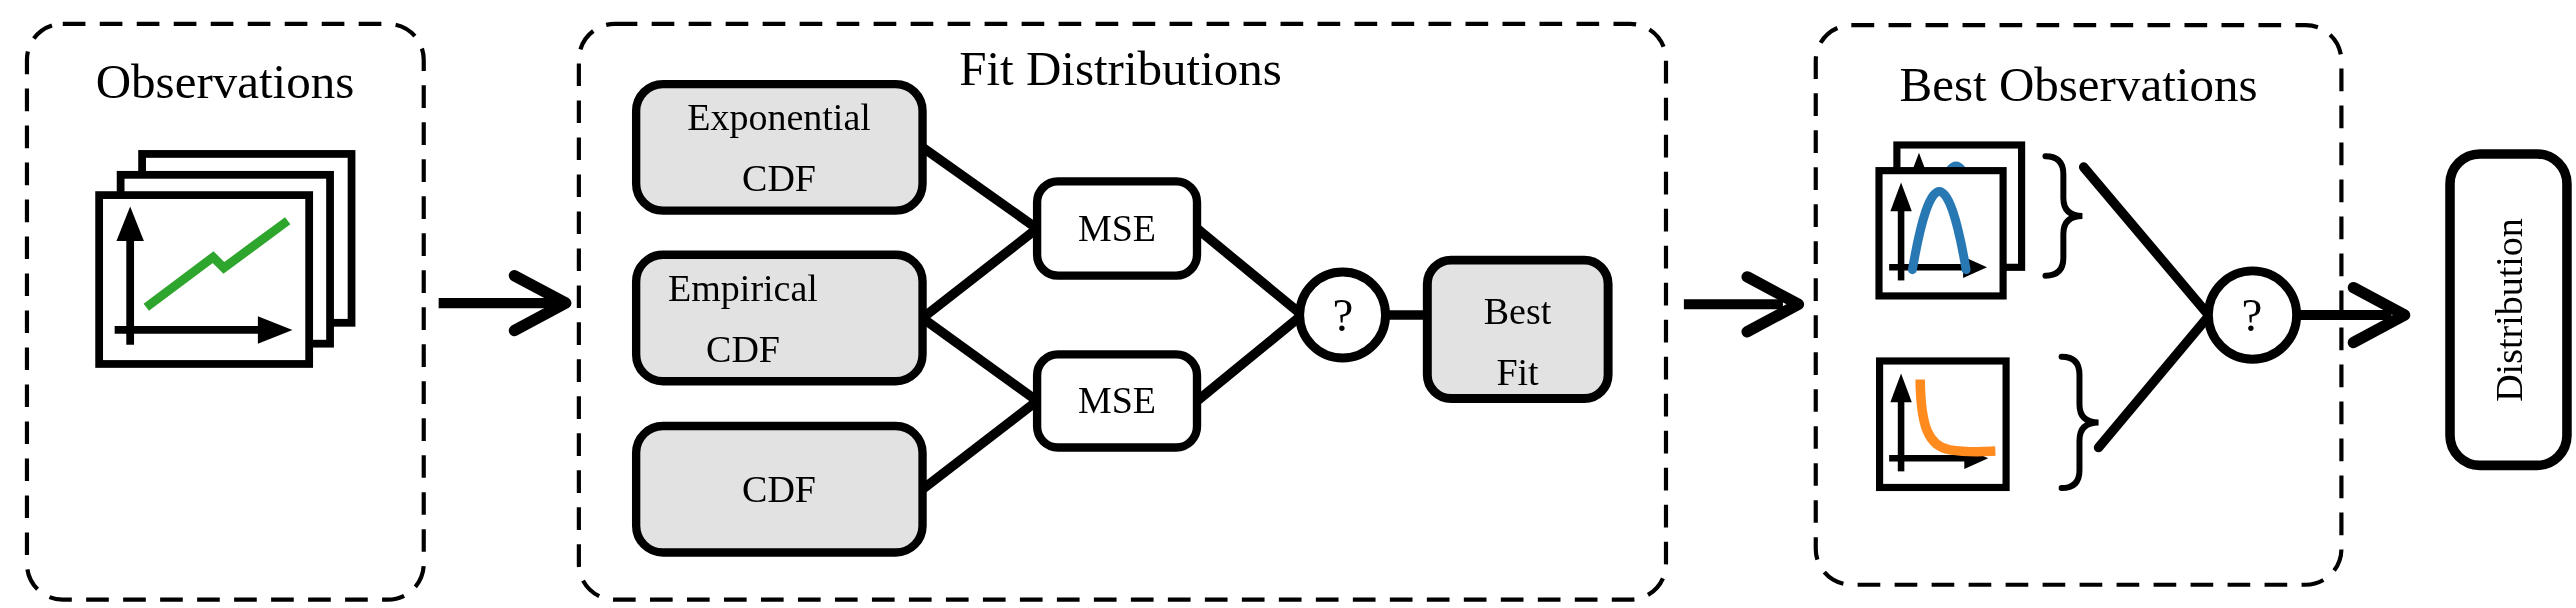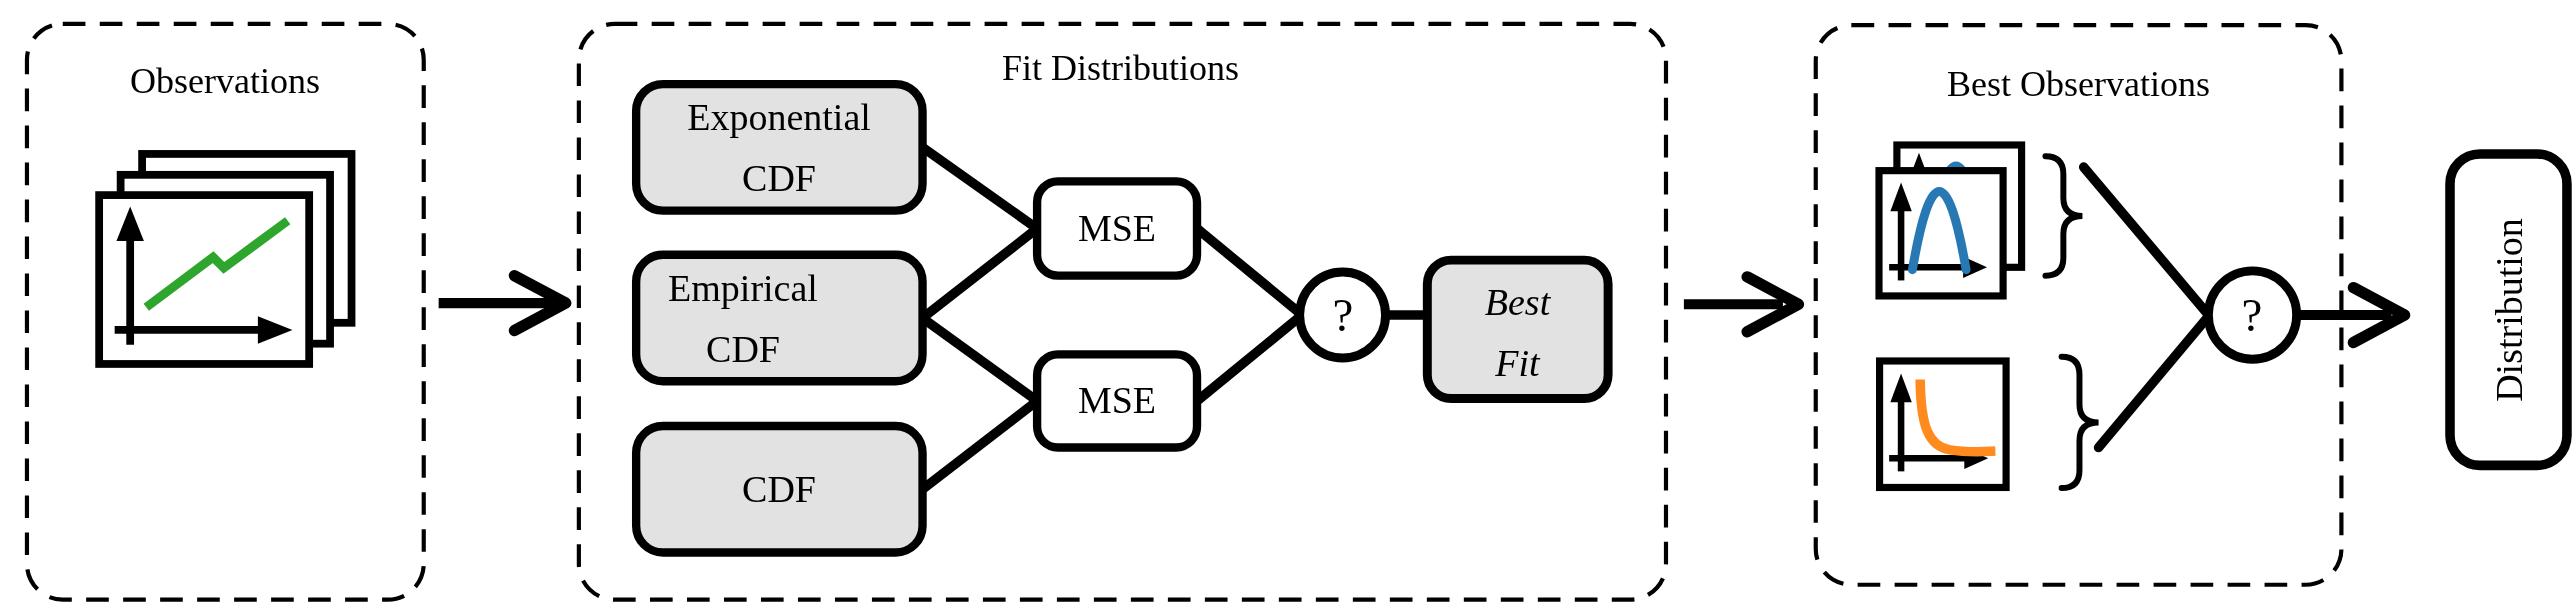--- a/index.html
+++ b/index.html
@@ -11,21 +11,21 @@
     color:#000;
     overflow:hidden;
   }
   .layer{position:absolute;left:0;top:0;}
   .txt{
     position:absolute;
     display:flex;align-items:center;justify-content:center;
     text-align:center;
     color:#000;
   }
-  .title{font-size:36px;}
+  .title{font-size:49px;}
   .node-label{font-size:38px;line-height:61px;}
   .node-label .ln{display:block;}
   .qmark{font-size:47px;}
   .vertical-label{font-size:38px;}
   .vertical-label .rot{
     transform:rotate(-90deg);
     white-space:nowrap;
     display:block;
   }
 </style>
@@ -149,21 +149,21 @@
       <span class="ln">CDF</span>
     </span>
   </div>
 
   <div class="txt node-label" style="left:1037px;top:181px;width:160px;height:94px;">MSE</div>
 
   <div class="txt node-label" style="left:1037px;top:354px;width:160px;height:93px;">MSE</div>
 
   <div class="txt qmark" style="left:1300px;top:272px;width:86px;height:86px;">?</div>
 
-  <div class="txt node-label" style="left:1427px;top:264px;width:181px;height:138px;font-style:italic;">
+  <div class="txt node-label" style="left:1427px;top:273px;width:181px;height:138px;">
     <span>
       <span class="ln">Best</span>
       <span class="ln">Fit</span>
     </span>
   </div>
 
   <div class="txt qmark" style="left:2208px;top:271px;width:88px;height:88px;">?</div>
 
   <div class="txt vertical-label" style="left:2450px;top:154px;width:117px;height:311px;">
     <span class="rot">Distribution</span>

